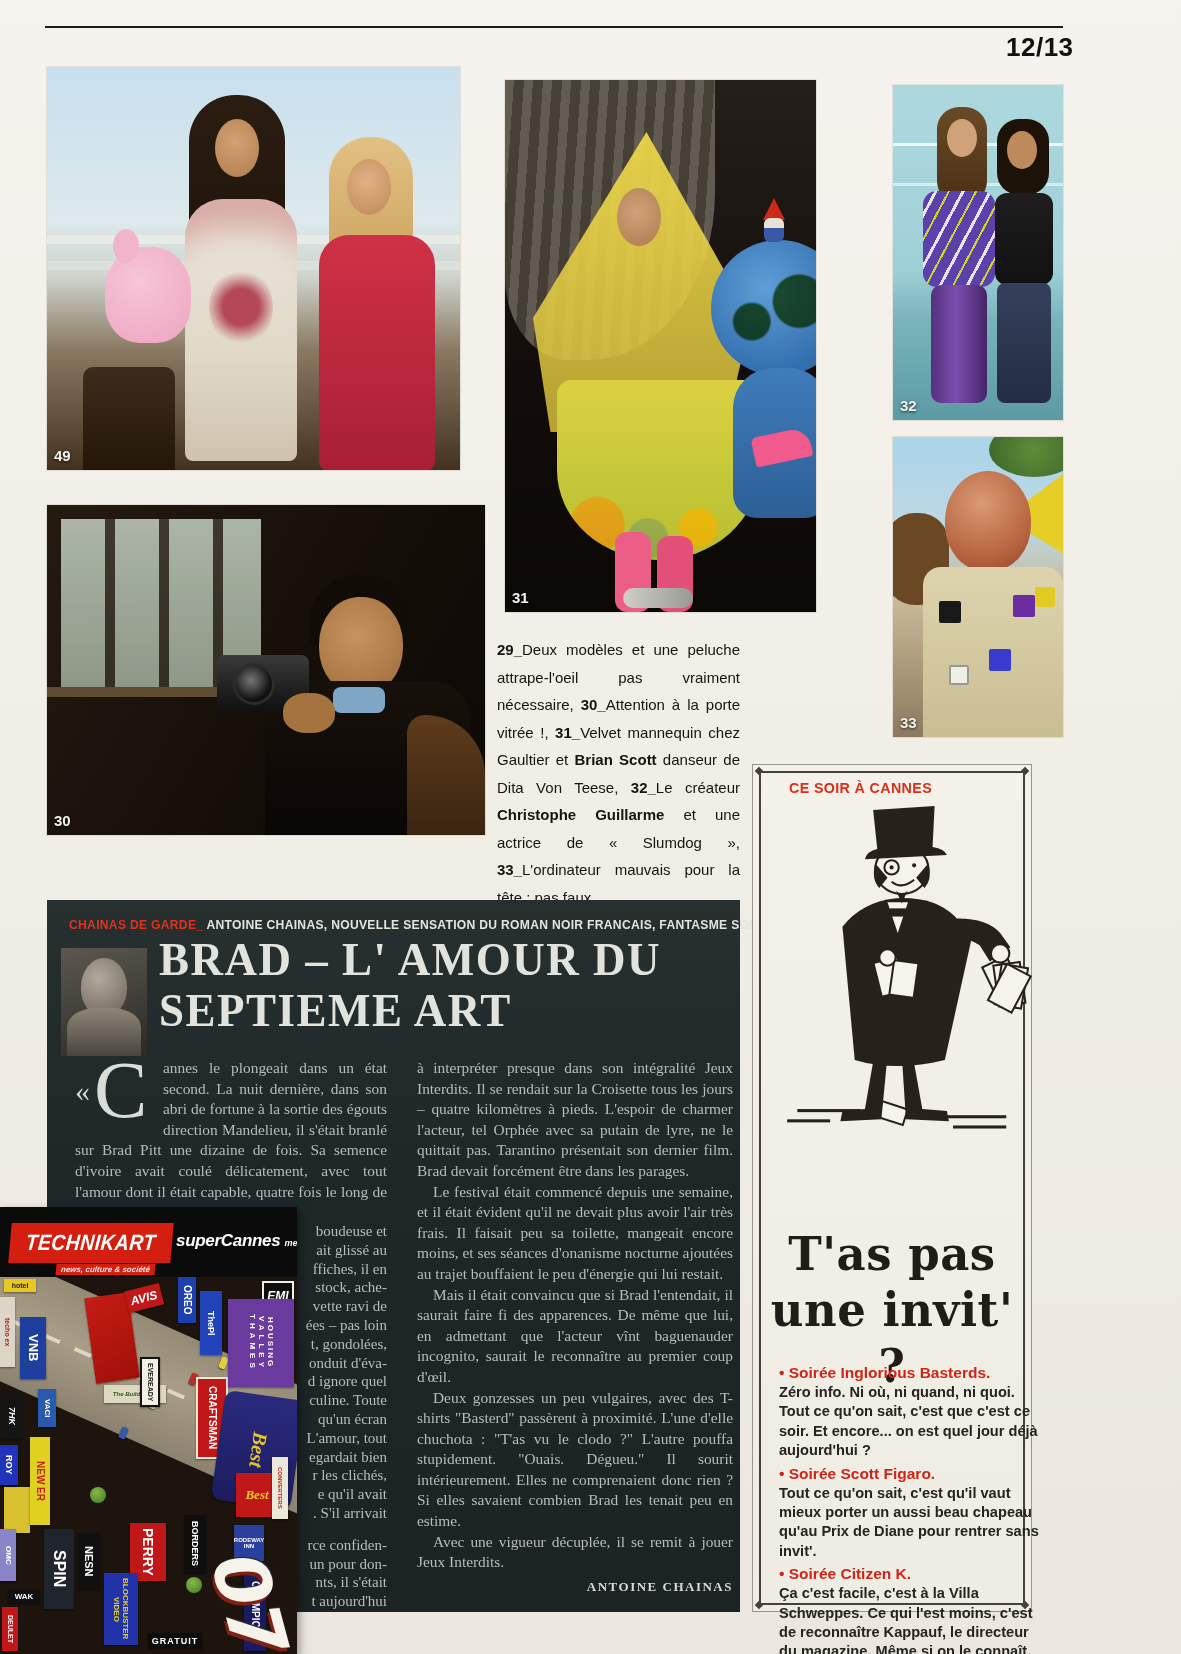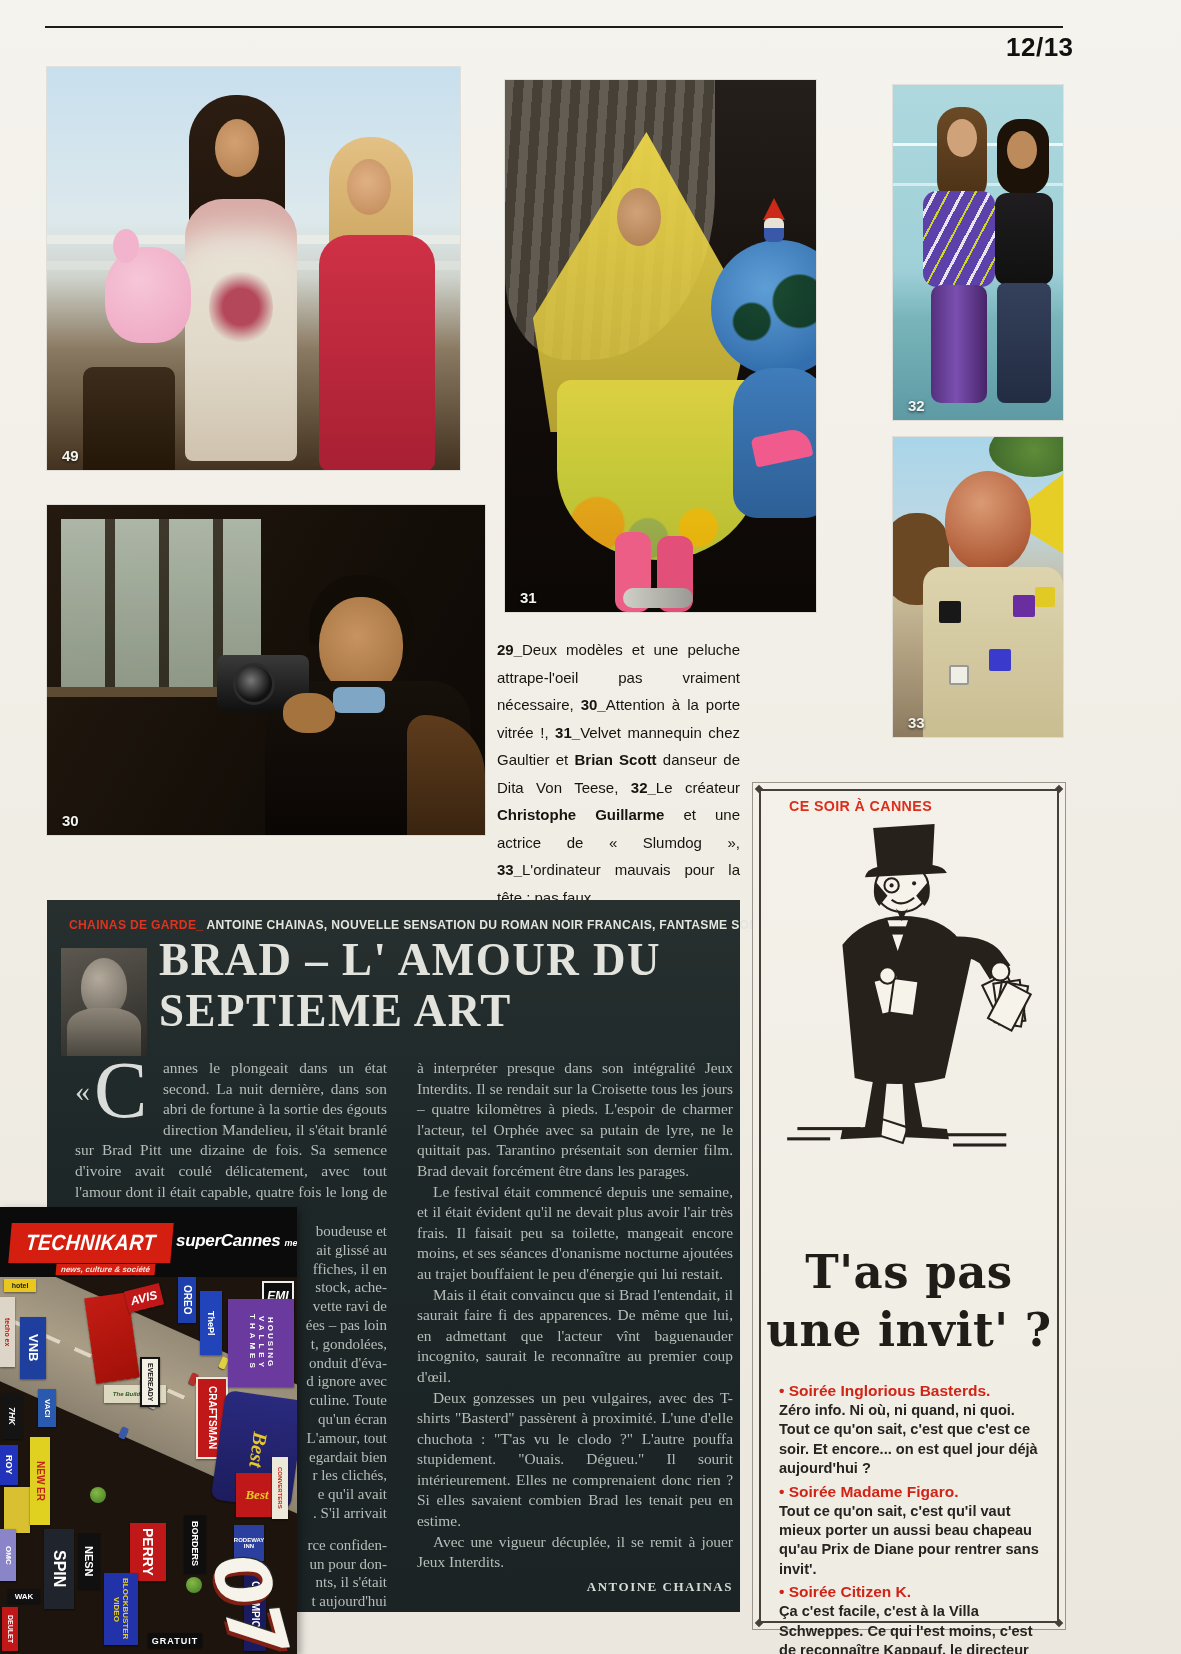--- a/index.html
+++ b/index.html
@@ -6,21 +6,21 @@
   html,body{width:1181px;height:1654px}
   body{position:relative;overflow:hidden;background:linear-gradient(180deg,#f5f3ed,#f0ede5 55%,#ebe7de);font-family:"Liberation Sans",sans-serif}
   .abs{position:absolute}
 
   
   .top-rule{left:45px;top:26px;width:1018px;height:2px;background:#1c1c1c}
   .page-num{left:1006px;top:32px;font:bold 26px "Liberation Sans",sans-serif;color:#111;letter-spacing:.5px}
 
   
   .photo{position:absolute;overflow:hidden;background:#1a1510;box-shadow:0 0 0 1px rgba(0,0,0,.08)}
-  .plabel{position:absolute;left:15px;bottom:6px;color:#f2f2ee;font:bold 15px "Liberation Sans",sans-serif;text-shadow:0 1px 3px rgba(0,0,0,.7);z-index:5}
+  .plabel{position:absolute;left:7px;bottom:6px;color:#f2f2ee;font:bold 15px "Liberation Sans",sans-serif;text-shadow:0 1px 3px rgba(0,0,0,.7);z-index:5}
   .blob{position:absolute}
 
   #photo29{left:47px;top:67px;width:413px;height:403px;background:linear-gradient(180deg,#c8dfee 0%,#dde9ec 38%,#cfd4cd 52%,#8b7a62 70%,#43321f 100%)}
   #photo30{left:47px;top:505px;width:438px;height:330px;background:linear-gradient(120deg,#241a10,#140e08 60%,#0d0906)}
   #photo31{left:505px;top:80px;width:311px;height:532px;background:linear-gradient(180deg,#241f1a,#120d0a 55%,#0c0806)}
   #photo32{left:893px;top:85px;width:170px;height:335px;background:linear-gradient(180deg,#aed8de 0%,#9fd0d8 55%,#79b4ba 70%,#5d9aa4 100%)}
   #photo33{left:893px;top:437px;width:170px;height:300px;background:linear-gradient(180deg,#a9d5e9 0%,#bcd8e4 28%,#c7b896 55%,#8c7a5e 100%)}
 
   
   .caption{left:497px;top:636px;width:243px;font-size:15px;line-height:27.5px;color:#16140f;text-align:justify}
@@ -42,21 +42,21 @@
   #col2{left:370px;width:316px}
   .dropcap{float:left;width:88px;height:64px;display:flex;align-items:flex-start}
   .dropcap .oq{font:30px "Liberation Serif",serif;color:#d3d7d3;margin-top:16px}
   .dropcap .dc{font:80px/64px "Liberation Serif",serif;color:#d9dcd8;margin-left:4px}
   .frags{left:200px;top:322px;width:140px;text-align:right;font:15px/18.8px "Liberation Serif",serif;color:#b7bdb9}
   .frags div{white-space:nowrap}
   .frag-gap{height:13px}
   .byline{margin-top:6px;text-align:right;font:bold 13px "Liberation Serif",serif;letter-spacing:1.5px;color:#d7dbd7}
 
   
-  .tonight{left:752px;top:782px;width:314px;height:848px;background:linear-gradient(180deg,#f4f1ea,#efece3);border:1px solid #9a958a}
+  .tonight{left:752px;top:764px;width:280px;height:848px;background:linear-gradient(180deg,#f4f1ea,#efece3);border:1px solid #9a958a}
   .tframe{position:absolute;inset:6px;border:2px solid #45403a}
   .tcorner{position:absolute;width:6px;height:6px;background:#45403a;transform:rotate(45deg)}
   .ttitle{left:36px;top:14px;font:bold 15px "Liberation Sans",sans-serif;color:#dc2f1b;letter-spacing:.4px;transform:scaleX(.95);transform-origin:left}
   .tillu{left:28px;top:38px}
   .thead{width:100%;text-align:center;font:bold 45px "DejaVu Serif",serif;color:#201d18;letter-spacing:.5px;transform:scaleY(1.05)}
   #thead1{left:0;top:462px}
   #thead2{left:0;top:520px}
   .events{left:26px;top:598px;width:264px}
   .ev{margin-bottom:3px}
   .ev-title{font:bold 15.5px/20px "Liberation Sans",sans-serif;color:#d02416}
@@ -188,21 +188,21 @@
 
   <div class="abs frags">
     <div>boudeuse et</div>
     <div>ait glissé au</div>
     <div>ffiches, il en</div>
     <div>stock, ache-</div>
     <div>vette ravi de</div>
     <div>ées – pas loin</div>
     <div>t, gondolées,</div>
     <div>onduit d'éva-</div>
-    <div>d ignore avec</div>
+    <div>d ignore quel</div>
     <div>culine. Toute</div>
     <div>qu'un écran</div>
     <div>L'amour, tout</div>
     <div>egardait bien</div>
     <div>r les clichés,</div>
     <div>e qu'il avait</div>
     <div>. S'il arrivait</div>
     <div class="frag-gap"></div>
     <div>rce confiden-</div>
     <div>un pour don-</div>
@@ -270,21 +270,21 @@
 
   <div class="abs thead" id="thead1">T'as pas</div>
   <div class="abs thead" id="thead2">une invit' ?</div>
 
   <div class="abs events">
     <div class="ev">
       <div class="ev-title"><span>•</span> <span>Soirée Inglorious Basterds.</span></div>
       <div class="ev-text">Zéro info. Ni où, ni quand, ni quoi. Tout ce qu'on sait, c'est que c'est ce soir. Et encore... on est quel jour déjà aujourd'hui ?</div>
     </div>
     <div class="ev">
-      <div class="ev-title"><span>•</span> <span>Soirée Madame Figaro.</span></div>
+      <div class="ev-title"><span>•</span> <span>Soirée Scott Figaro.</span></div>
       <div class="ev-text">Tout ce qu'on sait, c'est qu'il vaut mieux porter un aussi beau chapeau qu'au Prix de Diane pour rentrer sans invit'.</div>
     </div>
     <div class="ev">
       <div class="ev-title"><span>•</span> <span>Soirée Citizen K.</span></div>
       <div class="ev-text">Ça c'est facile, c'est à la Villa Schweppes. Ce qui l'est moins, c'est de reconnaître Kappauf, le directeur du magazine. Même si on le connaît.</div>
     </div>
   </div>
 </div>
 
 <div class="abs cover">

